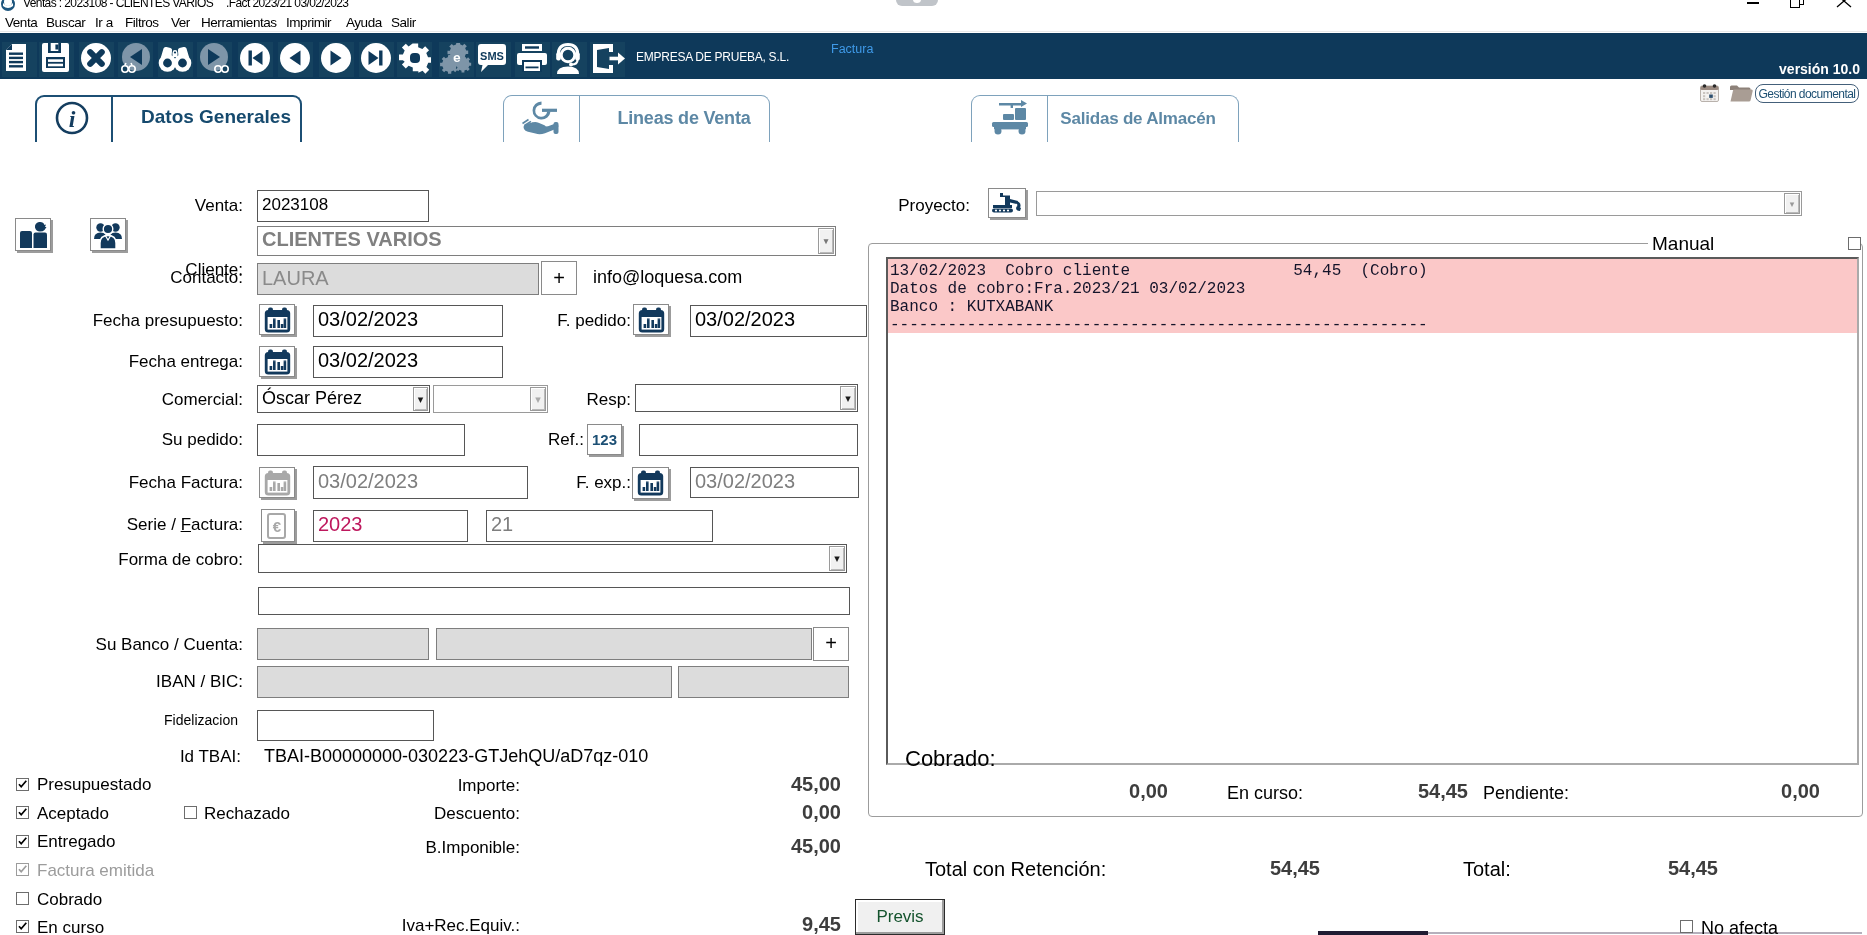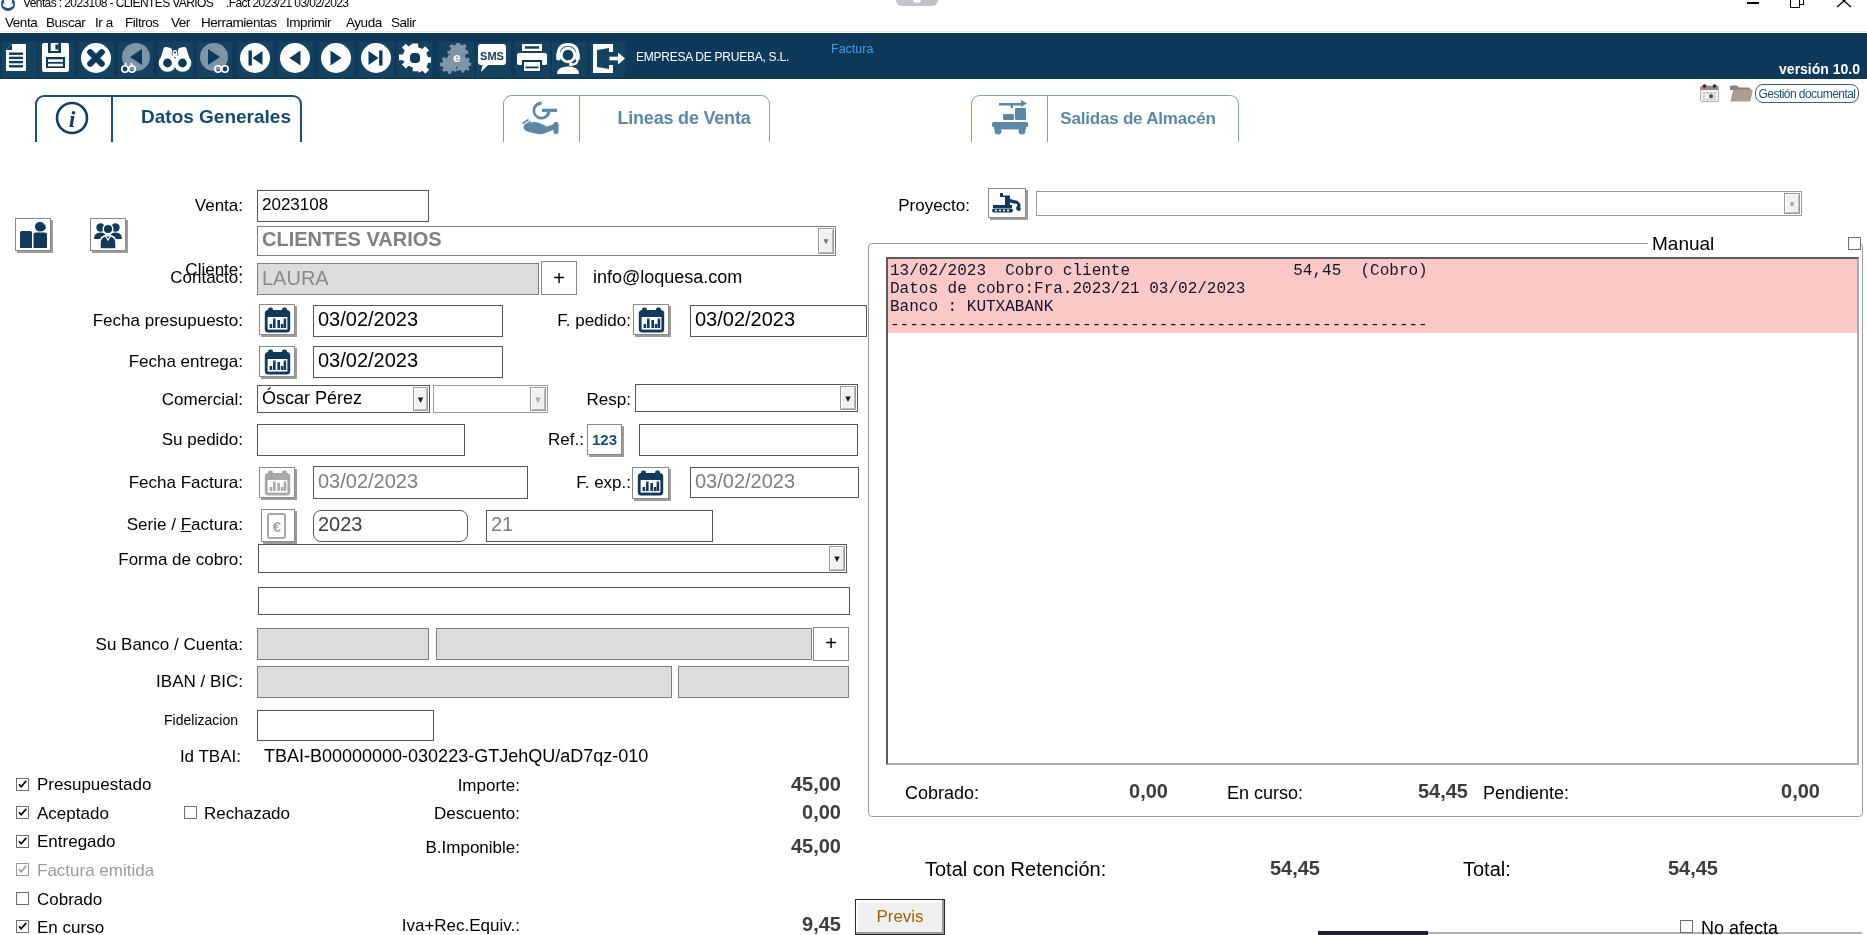--- a/index.html
+++ b/index.html
@@ -399,21 +399,21 @@
     </div>
 <div class="inp" style="left:690px;top:467px;width:169px;height:31px;color:#7e7e7e;padding-top:2px;font-size:20px;">03/02/2023</div>
 
 <div class="rlbl" style="left:0px;top:515px;width:243px;">Serie / <span style="text-decoration:underline;">F</span>actura:</div>
 <div class="ibtn" style="left:261px;top:509px;width:34px;height:33px;">
       <svg width="22" height="26" viewBox="0 0 22 26">
   <rect x="1" y="1" width="17" height="24" rx="2" fill="none" stroke="#a8a8a8" stroke-width="2"></rect>
   <text x="10" y="19" font-size="15" font-weight="bold" fill="#a8a8a8" text-anchor="middle">€</text>
 </svg>
     </div>
-<div class="inp" style="left:313px;top:510px;width:155px;height:32px;color:#404040;padding-top:2px;font-size:20px;border-radius:8px;">2023</div>
+<div class="inp" style="left:313px;top:510px;width:155px;height:32px;color:#be185d;padding-top:2px;font-size:20px;">2023</div>
 <div class="inp" style="left:486px;top:510px;width:227px;height:32px;color:#7e7e7e;padding-top:2px;font-size:20px;">21</div>
 
 <div class="rlbl" style="left:0px;top:550px;width:243px;">Forma de cobro:</div>
 <div class="inp" style="left:258px;top:544px;width:589px;height:29px;">
   <span class="combo-arrow" style="font-size:11px;">▾</span>
 </div>
 
 <div class="inp" style="left:258px;top:587px;width:592px;height:28px;"></div>
 
 <div class="rlbl" style="left:0px;top:635px;width:243px;">Su Banco / Cuenta:</div>
@@ -502,31 +502,31 @@
 <div class="abs" style="left:1716px;top:242px;width:140px;height:3px;background:#fff;"></div>
 <div class="cb" style="left:1848px;top:237px;"></div>
 
 <div class="abs" style="left:886px;top:257px;width:973px;height:508px;background:#fff;border:2px solid #5a5a5a;border-right-color:#aaa;border-bottom-color:#aaa;"></div>
 <div class="abs" style="left:888px;top:259px;width:969px;height:74px;background:#fbc8c8;"></div>
 <div class="abs" style="left:890px;top:262px;font-family:'Liberation Mono',monospace;font-size:16px;color:#14142a;white-space:pre;line-height:18px;">13/02/2023  Cobro cliente                 54,45  (Cobro)
 Datos de cobro:Fra.2023/21 03/02/2023
 Banco : KUTXABANK
 --------------------------------------------------------</div>
 
-<div class="lbl" style="left:905px;top:783px;font-size:18px;">Cobrado:</div>
+<div class="lbl" style="left:905px;top:746px;font-size:22px;">Cobrado:</div>
 <div class="val" style="left:960px;top:780px;width:208px;">0,00</div>
 <div class="lbl" style="left:1227px;top:783px;font-size:18px;">En curso:</div>
 <div class="val" style="left:1260px;top:780px;width:208px;">54,45</div>
 <div class="lbl" style="left:1483px;top:783px;font-size:18px;">Pendiente:</div>
 <div class="val" style="left:1612px;top:780px;width:208px;">0,00</div>
 
 <div class="lbl" style="left:925px;top:858px;font-size:20px;">Total con Retención:</div>
 <div class="val" style="left:1120px;top:857px;width:200px;">54,45</div>
 <div class="lbl" style="left:1463px;top:858px;font-size:20px;">Total:</div>
 <div class="val" style="left:1520px;top:857px;width:198px;">54,45</div>
 
-<div class="abs" style="left:855px;top:899px;width:90px;height:36px;background:#f0f0f0;border:1px solid #2b2b2b;box-shadow:inset -2px -2px 0 #9c9c9c, inset 2px 2px 0 #fff;font-size:17px;color:#a16207;display:flex;align-items:center;justify-content:center;">Previs</div>
+<div class="abs" style="left:855px;top:899px;width:90px;height:36px;background:#f0f0f0;border:1px solid #2b2b2b;box-shadow:inset -2px -2px 0 #9c9c9c, inset 2px 2px 0 #fff;font-size:17px;color:#14532d;display:flex;align-items:center;justify-content:center;">Previs</div>
 <div class="abs" style="left:1318px;top:931px;width:110px;height:4px;background:#201c33;"></div>
 <div class="abs" style="left:1428px;top:932px;width:434px;height:2px;background:#b5b0bc;"></div>
 <div class="cb" style="left:1680px;top:920px;"></div>
 <div class="lbl" style="left:1701px;top:918px;font-size:18px;">No afecta</div>
 
 </div>
 
 </body></html>

